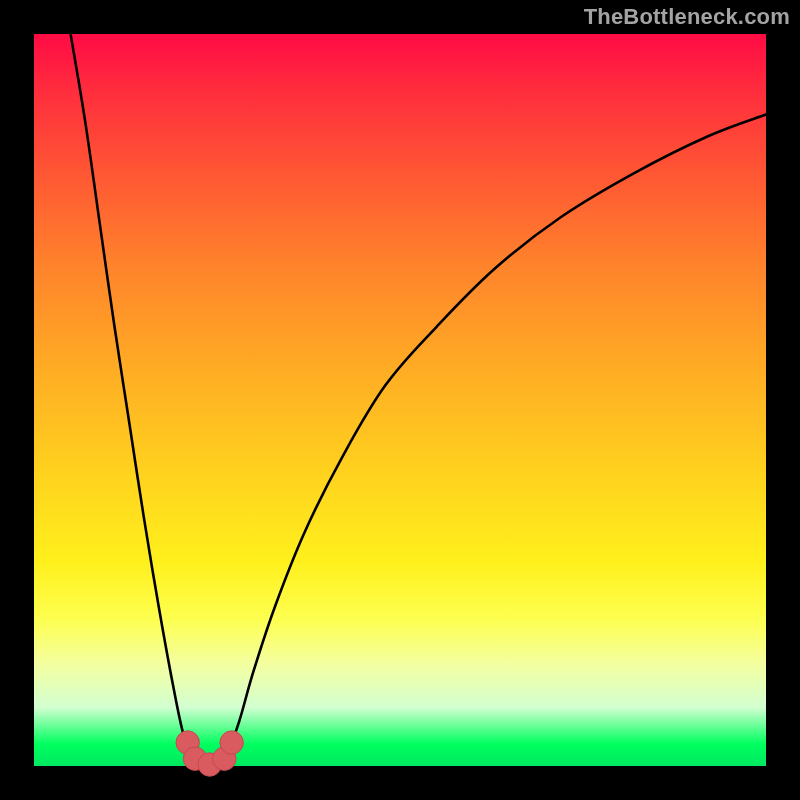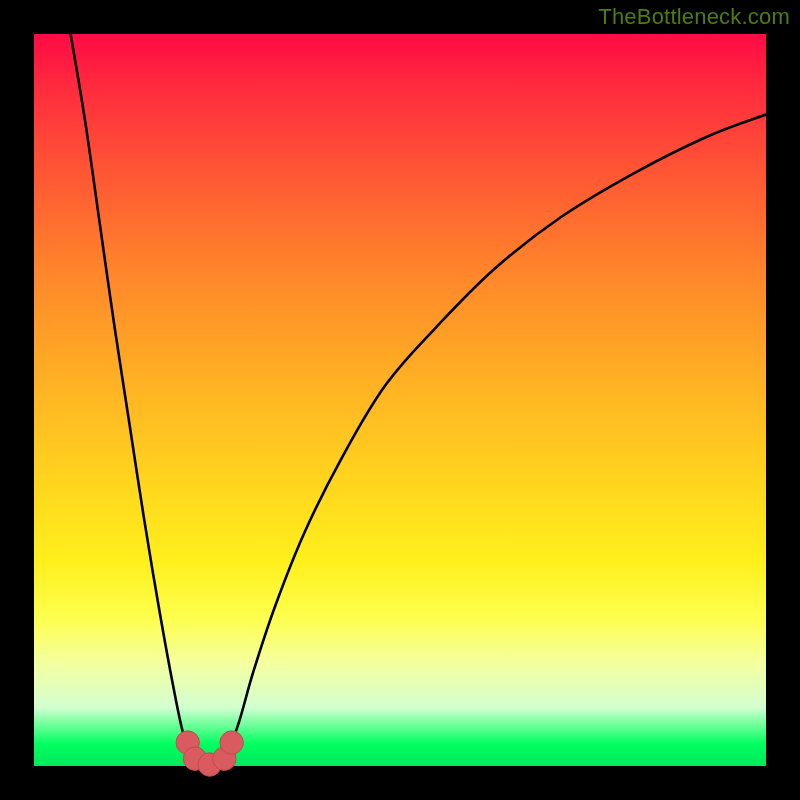--- a/index.html
+++ b/index.html
@@ -37,24 +37,24 @@
       #f4ffa0 86%,
       #d2ffd0 92%,
       #00ff5f 97%,
       #00e860 100%
     );
   }
   .watermark {
     position: absolute;
     top: 4px;
     right: 10px;
-    color: #4d7c0f;
+    color: #a3a3a3;
     font-size: 22px;
     letter-spacing: 0.2px;
-    font-weight: 400;
+    font-weight: 700;
     user-select: none;
   }
   svg.curve {
     position: absolute;
     left: 0;
     top: 0;
     width: 732px;
     height: 732px;
     overflow: visible;
   }

